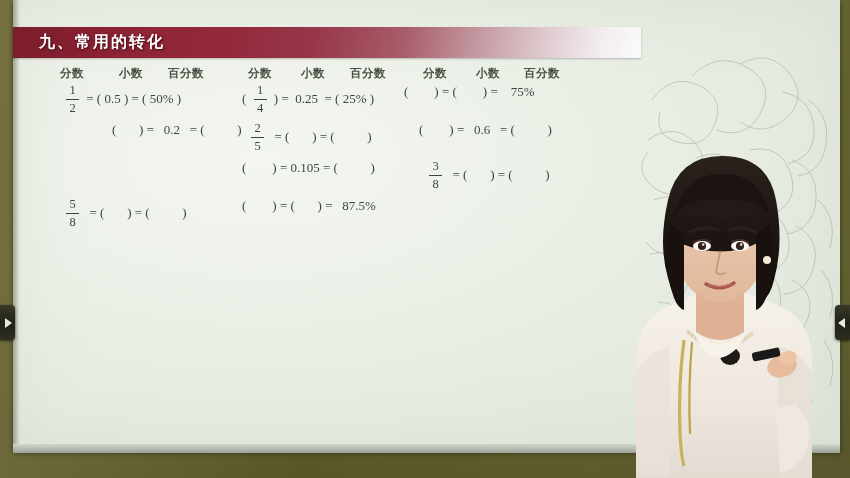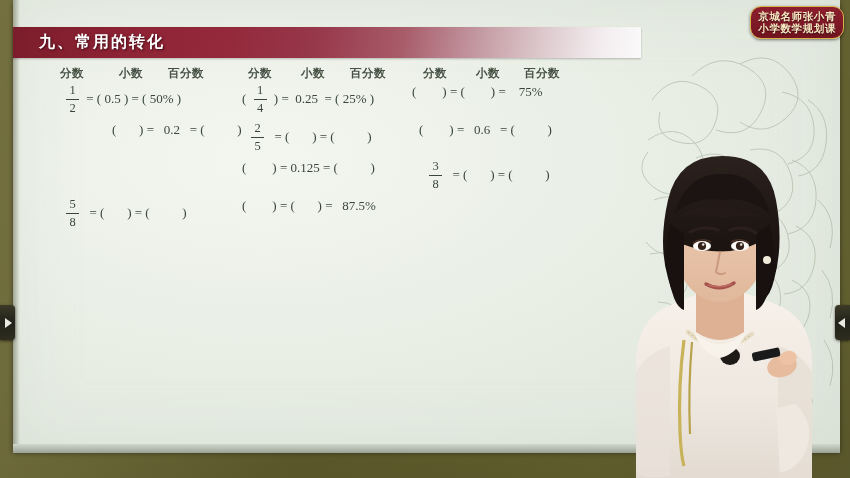--- a/index.html
+++ b/index.html
@@ -285,21 +285,21 @@
           </div>
           <div class="eq" style="left: 228px;">
             <span class="tok" style="white-space: pre;">( </span>
             <span class="frac">
               <span class="num">1</span>
               <span class="bar"></span>
               <span class="den">4</span>
             </span>
             <span class="tok" style="white-space: pre;"> ) =  0.25  = ( 25% )</span>
           </div>
-          <div class="eq" style="left: 398px;">
+          <div class="eq" style="left: 390px;">
             <span class="tok" style="white-space: pre;">(        ) = (        ) =    75%</span>
           </div>
         </div>
         <div class="eqrow">
           <div class="eq" style="left: 50px; margin-left: 48px;">
             <span class="tok" style="white-space: pre;">(       ) =   0.2   = (          )</span>
           </div>
           <div class="eq" style="left: 235px;">
             <span class="frac">
               <span class="num">2</span>
@@ -307,21 +307,21 @@
               <span class="den">5</span>
             </span>
             <span class="tok" style="white-space: pre;">  = (       ) = (          )</span>
           </div>
           <div class="eq" style="left: 405px;">
             <span class="tok" style="white-space: pre;">(        ) =   0.6   = (          )</span>
           </div>
         </div>
         <div class="eqrow">
           <div class="eq" style="left: 228px;">
-            <span class="tok" style="white-space: pre;">(        ) = 0.125 = (          )</span>
+            <span class="tok" style="white-space: pre;">(        ) = 0.105 = (          )</span>
           </div>
           <div class="eq" style="left: 413px;">
             <span class="frac">
               <span class="num">3</span>
               <span class="bar"></span>
               <span class="den">8</span>
             </span>
             <span class="tok" style="white-space: pre;">  = (       ) = (          )</span>
           </div>
         </div>
@@ -406,24 +406,20 @@
     <path d="M80 238 q-4 46 -2 92" stroke="#b9a24c" stroke-width="2.2" fill="none"></path>
 
     <path d="M82 228 q26 24 52 0 q-8 22 -26 26 q-18 -4 -26 -26 Z" fill="#f7f2ea"></path>
 
     <path d="M184 300 q20 22 10 46 q-8 20 -26 22 l-4 -64 Z" fill="#efe8e0"></path>
     <ellipse cx="170" cy="262" rx="15" ry="11" fill="#e6bb9e" transform="rotate(-16 170 262)"></ellipse>
     <rect x="140" y="246" width="28" height="9" rx="2.5" fill="#1a1a1a" transform="rotate(-12 154 250)"></rect>
     <ellipse cx="176" cy="254" rx="9" ry="7" fill="#eec2a4" transform="rotate(-16 176 254)"></ellipse>
   </svg>
 
-  <div class="watermark">
-    <div>京城名师张小青</div>
-    <div>小学数学规划课</div>
-  </div>
 
   <div class="side-tab left">
     <span class="tri r"></span>
   </div>
   <div class="side-tab right">
     <span class="tri l"></span>
   </div>
 
 </div>
 

